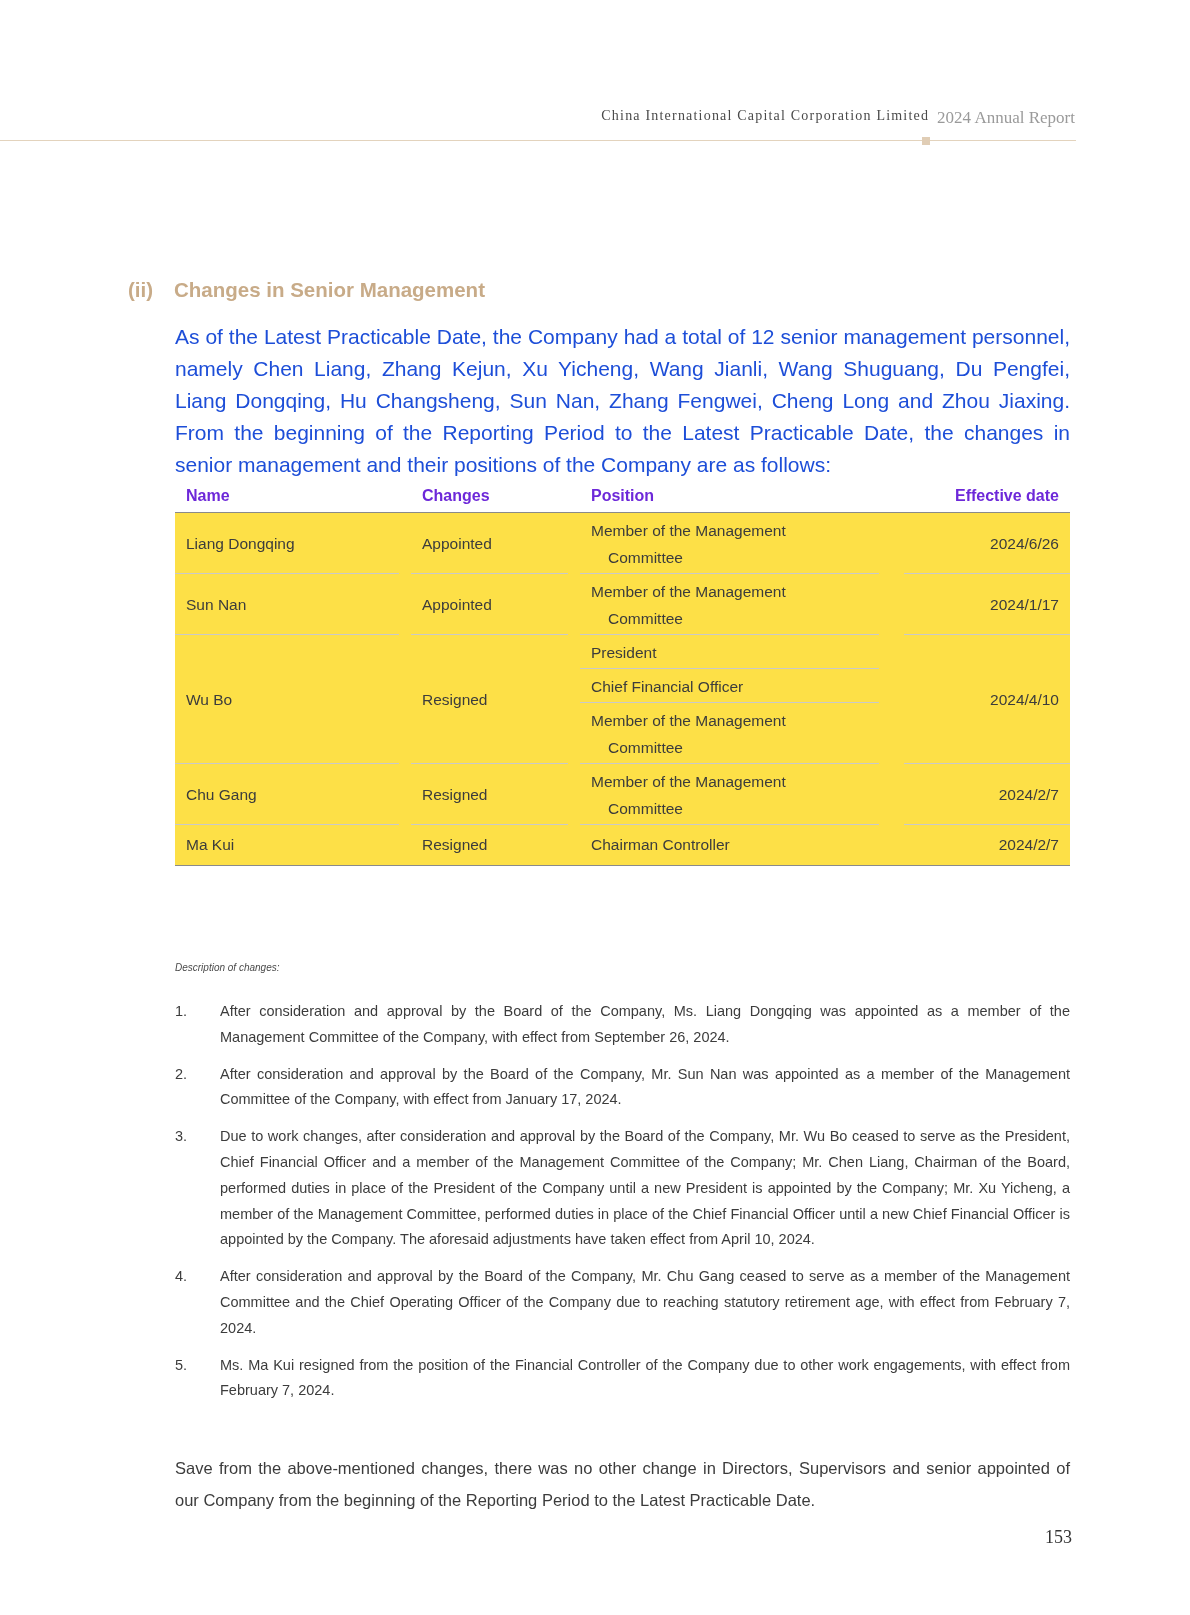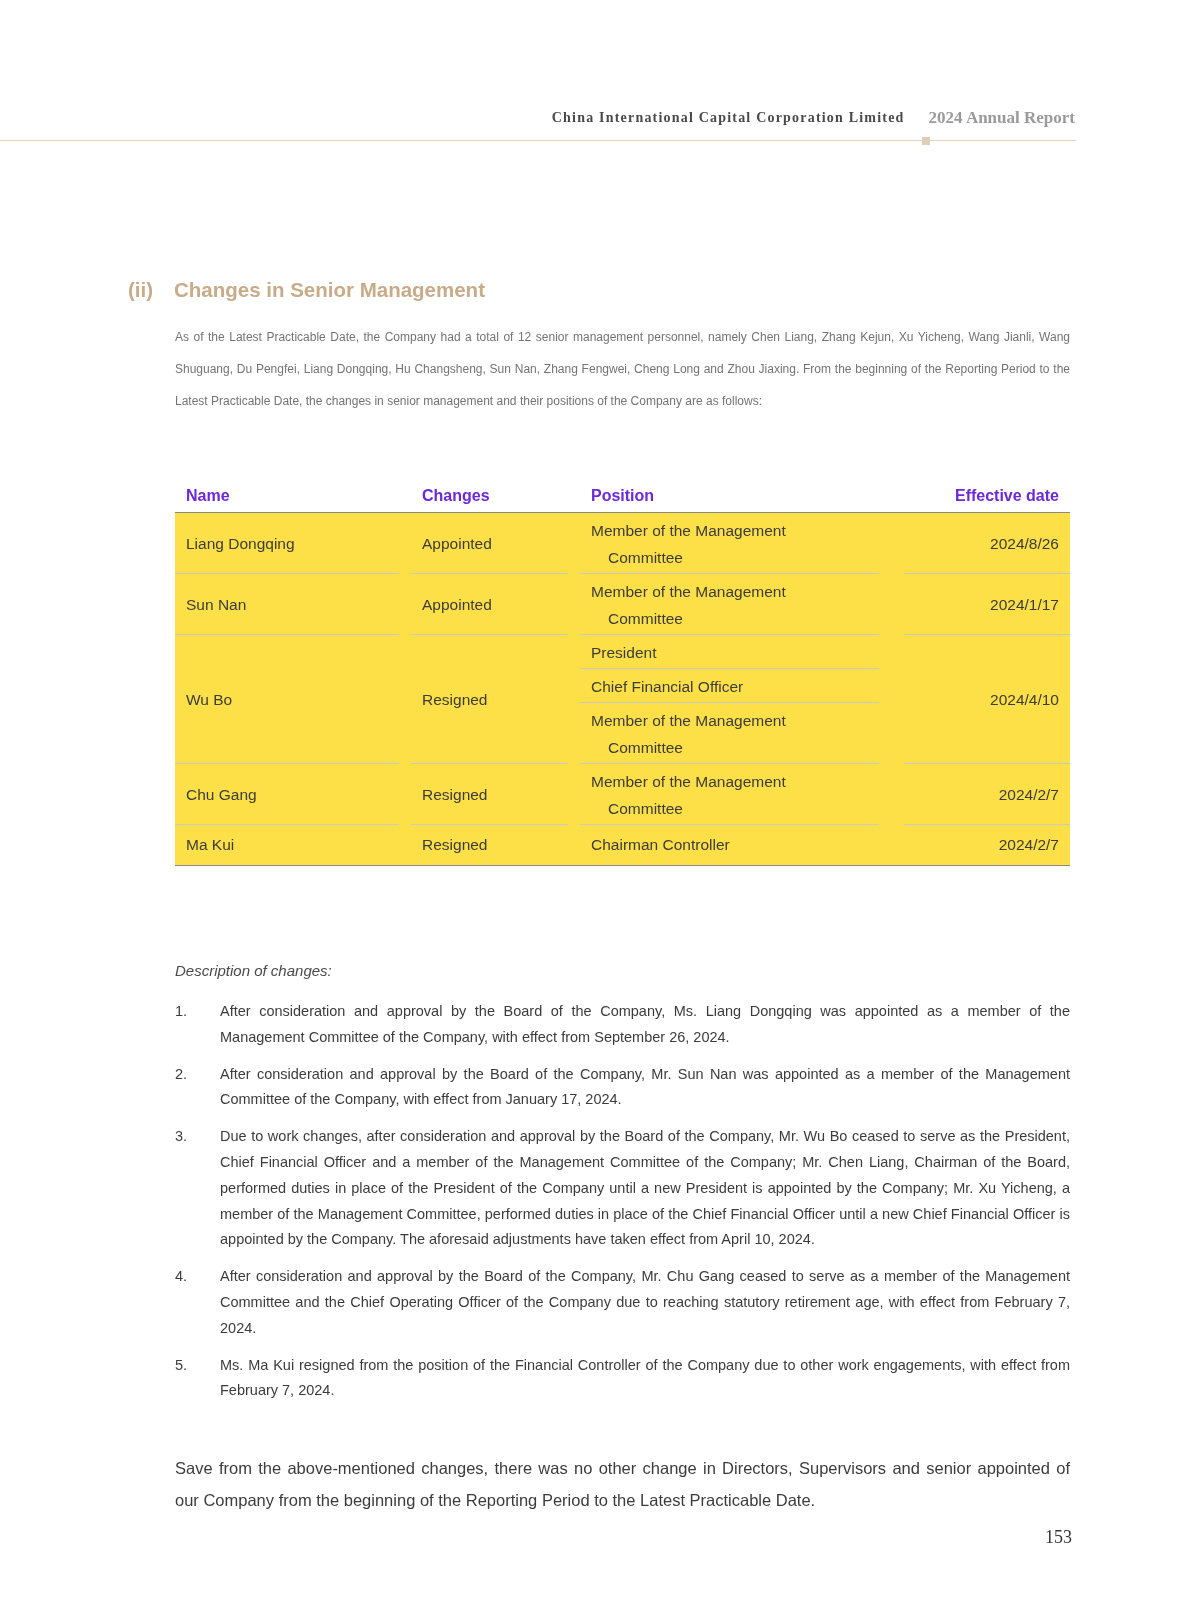--- a/index.html
+++ b/index.html
@@ -4,21 +4,21 @@
   <style>
     html, body { margin: 0; padding: 0; background: #ffffff; }
     body {
       width: 1190px; height: 1615px; position: relative; overflow: hidden;
       font-family: "Liberation Sans", "DejaVu Sans", sans-serif;
       color: #3a3a3a;
     }
     
     .hdr {
       position: absolute; top: 108px; right: 115px;
-      display: flex; align-items: center; gap: 24px; font-weight: bold;
+      display: flex; align-items: flex-start; gap: 8px;
     }
     .hdr-company {
       font-family: "Liberation Serif", "DejaVu Serif", serif;
       font-size: 14px; letter-spacing: 1.2px; color: #4a4a4a;
     }
     .hdr-report {
       font-family: "Liberation Serif", "DejaVu Serif", serif;
       font-size: 17px; color: #9a9a9a;
     }
     .hdr-rule {
@@ -32,21 +32,21 @@
     
     .sec-head {
       position: absolute; top: 278px; left: 128px;
       font-size: 20.5px; font-weight: bold; color: #c8ab88;
       display: flex;
     }
     .sec-num { width: 46px; }
     
     .intro {
       position: absolute; top: 321px; left: 175px; width: 895px;
-      font-size: 12px; line-height: 32px; color: #737373;
+      font-size: 21px; line-height: 32px; color: #1d4ed8;
       text-align: justify;
     }
     
     .tbl {
       position: absolute; top: 479px; left: 175px; width: 895px;
     }
     .tbl-head {
       display: grid; grid-template-columns: 236px 169px 1fr 180px;
       font-size: 16px; font-weight: bold; color: #6d28d9;
       padding: 0 0 0 11px; height: 33px; align-items: center;
@@ -72,21 +72,21 @@
       padding: 8px 0 5px 11px; line-height: 20px; font-size: 15.5px;
       border-bottom: 1px solid #c9c9c9; margin-right: 12px;
     }
     .row.last .pos { border-bottom: none; }
     .pos .l2 { display: block; padding-left: 17px; margin-top: 7px; }
     .row.last .cell, .row.last .pos { height: 40px; box-sizing: border-box; }
     .row.last .pos { padding-top: 10px; }
     
     .desc-title {
       position: absolute; top: 962px; left: 175px;
-      font-size: 15px; font-style: italic; color: #4a4a4a;
+      font-size: 10px; font-style: italic; color: #4a4a4a;
     }
     .notes { position: absolute; top: 999px; left: 175px; width: 895px; }
     .note {
       display: flex; font-size: 14.5px; line-height: 25.8px; color: #3c3c3c;
       margin-bottom: 11px;
     }
     .note-num { width: 45px; flex: none; }
     .note-text { flex: 1; text-align: justify; }
     .closing {
       position: absolute; top: 1452px; left: 175px; width: 895px;
@@ -122,21 +122,21 @@
     <span>Position</span>
     <span class="c4">Effective date</span>
   </div>
   <div class="tbl-body" id="tbl-body">
       <div class="row sep">
         <div class="cell c1">Liang Dongqing</div>
         <div class="cell c2">Appointed</div>
         <div class="pos-list">
           <div class="pos"><span>Member of the Management</span><span class="l2">Committee</span></div>
         </div>
-        <div class="cell c4">2024/8/26</div>
+        <div class="cell c4">2024/6/26</div>
       </div>
       <div class="row sep">
         <div class="cell c1">Sun Nan</div>
         <div class="cell c2">Appointed</div>
         <div class="pos-list">
           <div class="pos"><span>Member of the Management</span><span class="l2">Committee</span></div>
         </div>
         <div class="cell c4">2024/1/17</div>
       </div>
       <div class="row sep">

